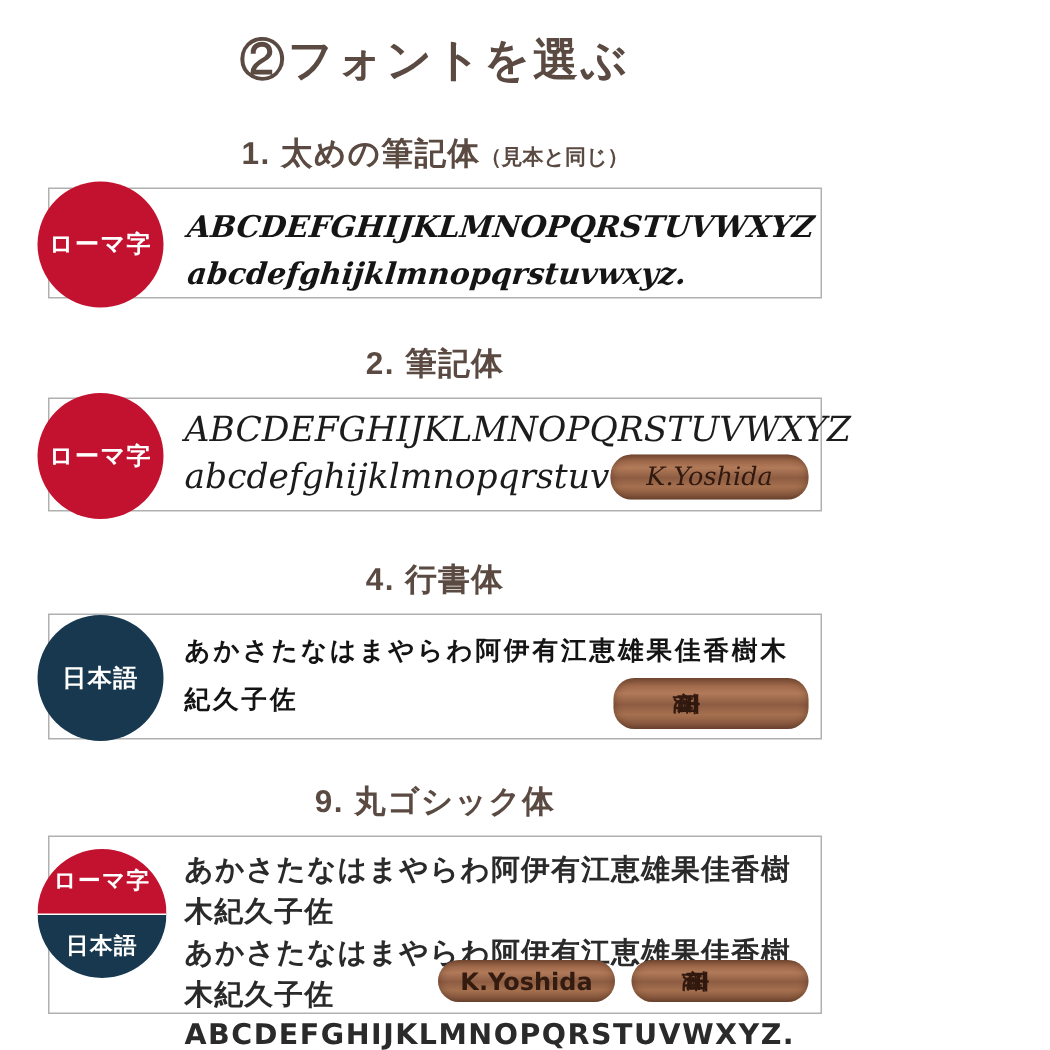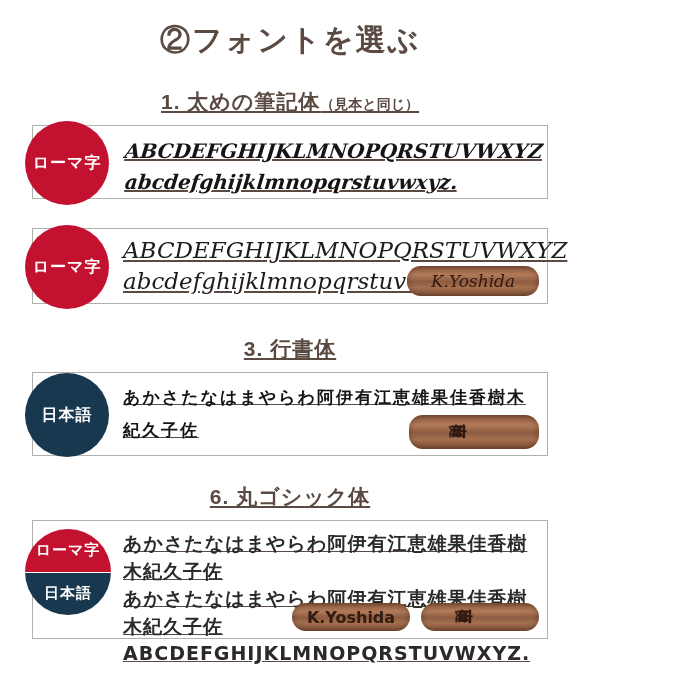--- a/index.html
+++ b/index.html
@@ -10,21 +10,21 @@
 
   .page-title {
     text-align: center;
     font-size: 30px;
     font-weight: bold;
     letter-spacing: 2px;
     color: #5a4a42;
     padding-top: 20px;
   }
 
-  .section { margin-top: 0; text-decoration: underline; }
+  .section { margin-top: 0; }
 
   .section-heading {
     text-align: center;
     font-size: 21px;
     font-weight: bold;
     color: #5a4a42;
     letter-spacing: 1px;
   }
   .section-heading .note {
     font-size: 14px;
@@ -212,51 +212,52 @@
         <span>ローマ字</span>
       </div>
       <div class="box-content-1">
         <div class="script-bold">ABCDEFGHIJKLMNOPQRSTUVWXYZ</div>
         <div class="script-bold">abcdefghijklmnopqrstuvwxyz.</div>
       </div>
     </div>
   </div>
 
   <div class="section sec-2">
+    <div class="section-heading">2. 筆記体</div>
     <div class="sample-box box-2">
       <div class="badge-circle badge-red">
         <span>ローマ字</span>
       </div>
       <div class="box-content-2">
         <div class="script-italic">ABCDEFGHIJKLMNOPQRSTUVWXYZ</div>
         <div class="script-italic">abcdefghijklmnopqrstuvwxyz.</div>
       </div>
       <div class="leather-tag tag-2">
         <span class="tag-text">K.Yoshida</span>
       </div>
     </div>
   </div>
 
   <div class="section sec-3">
-    <div class="section-heading">3. 行書体</div>
+    <div class="section-heading">4. 行書体</div>
     <div class="sample-box box-3">
       <div class="badge-circle badge-navy">
         <span>日本語</span>
       </div>
       <div class="box-content-3">
         <div class="jp-gyosho">あかさたなはまやらわ阿伊有江恵雄果佳香樹木紀久子佐</div>
       </div>
       <div class="leather-tag tag-3">
         <span class="vertical-name">吉田健一</span>
       </div>
     </div>
   </div>
 
   <div class="section sec-4">
-    <div class="section-heading">6. 丸ゴシック体</div>
+    <div class="section-heading">9. 丸ゴシック体</div>
     <div class="sample-box box-4">
       <div class="badge-split">
         <div class="half red">
           <span>ローマ字</span>
         </div>
         <div class="half navy">
           <span>日本語</span>
         </div>
       </div>
       <div class="box-content-4">

